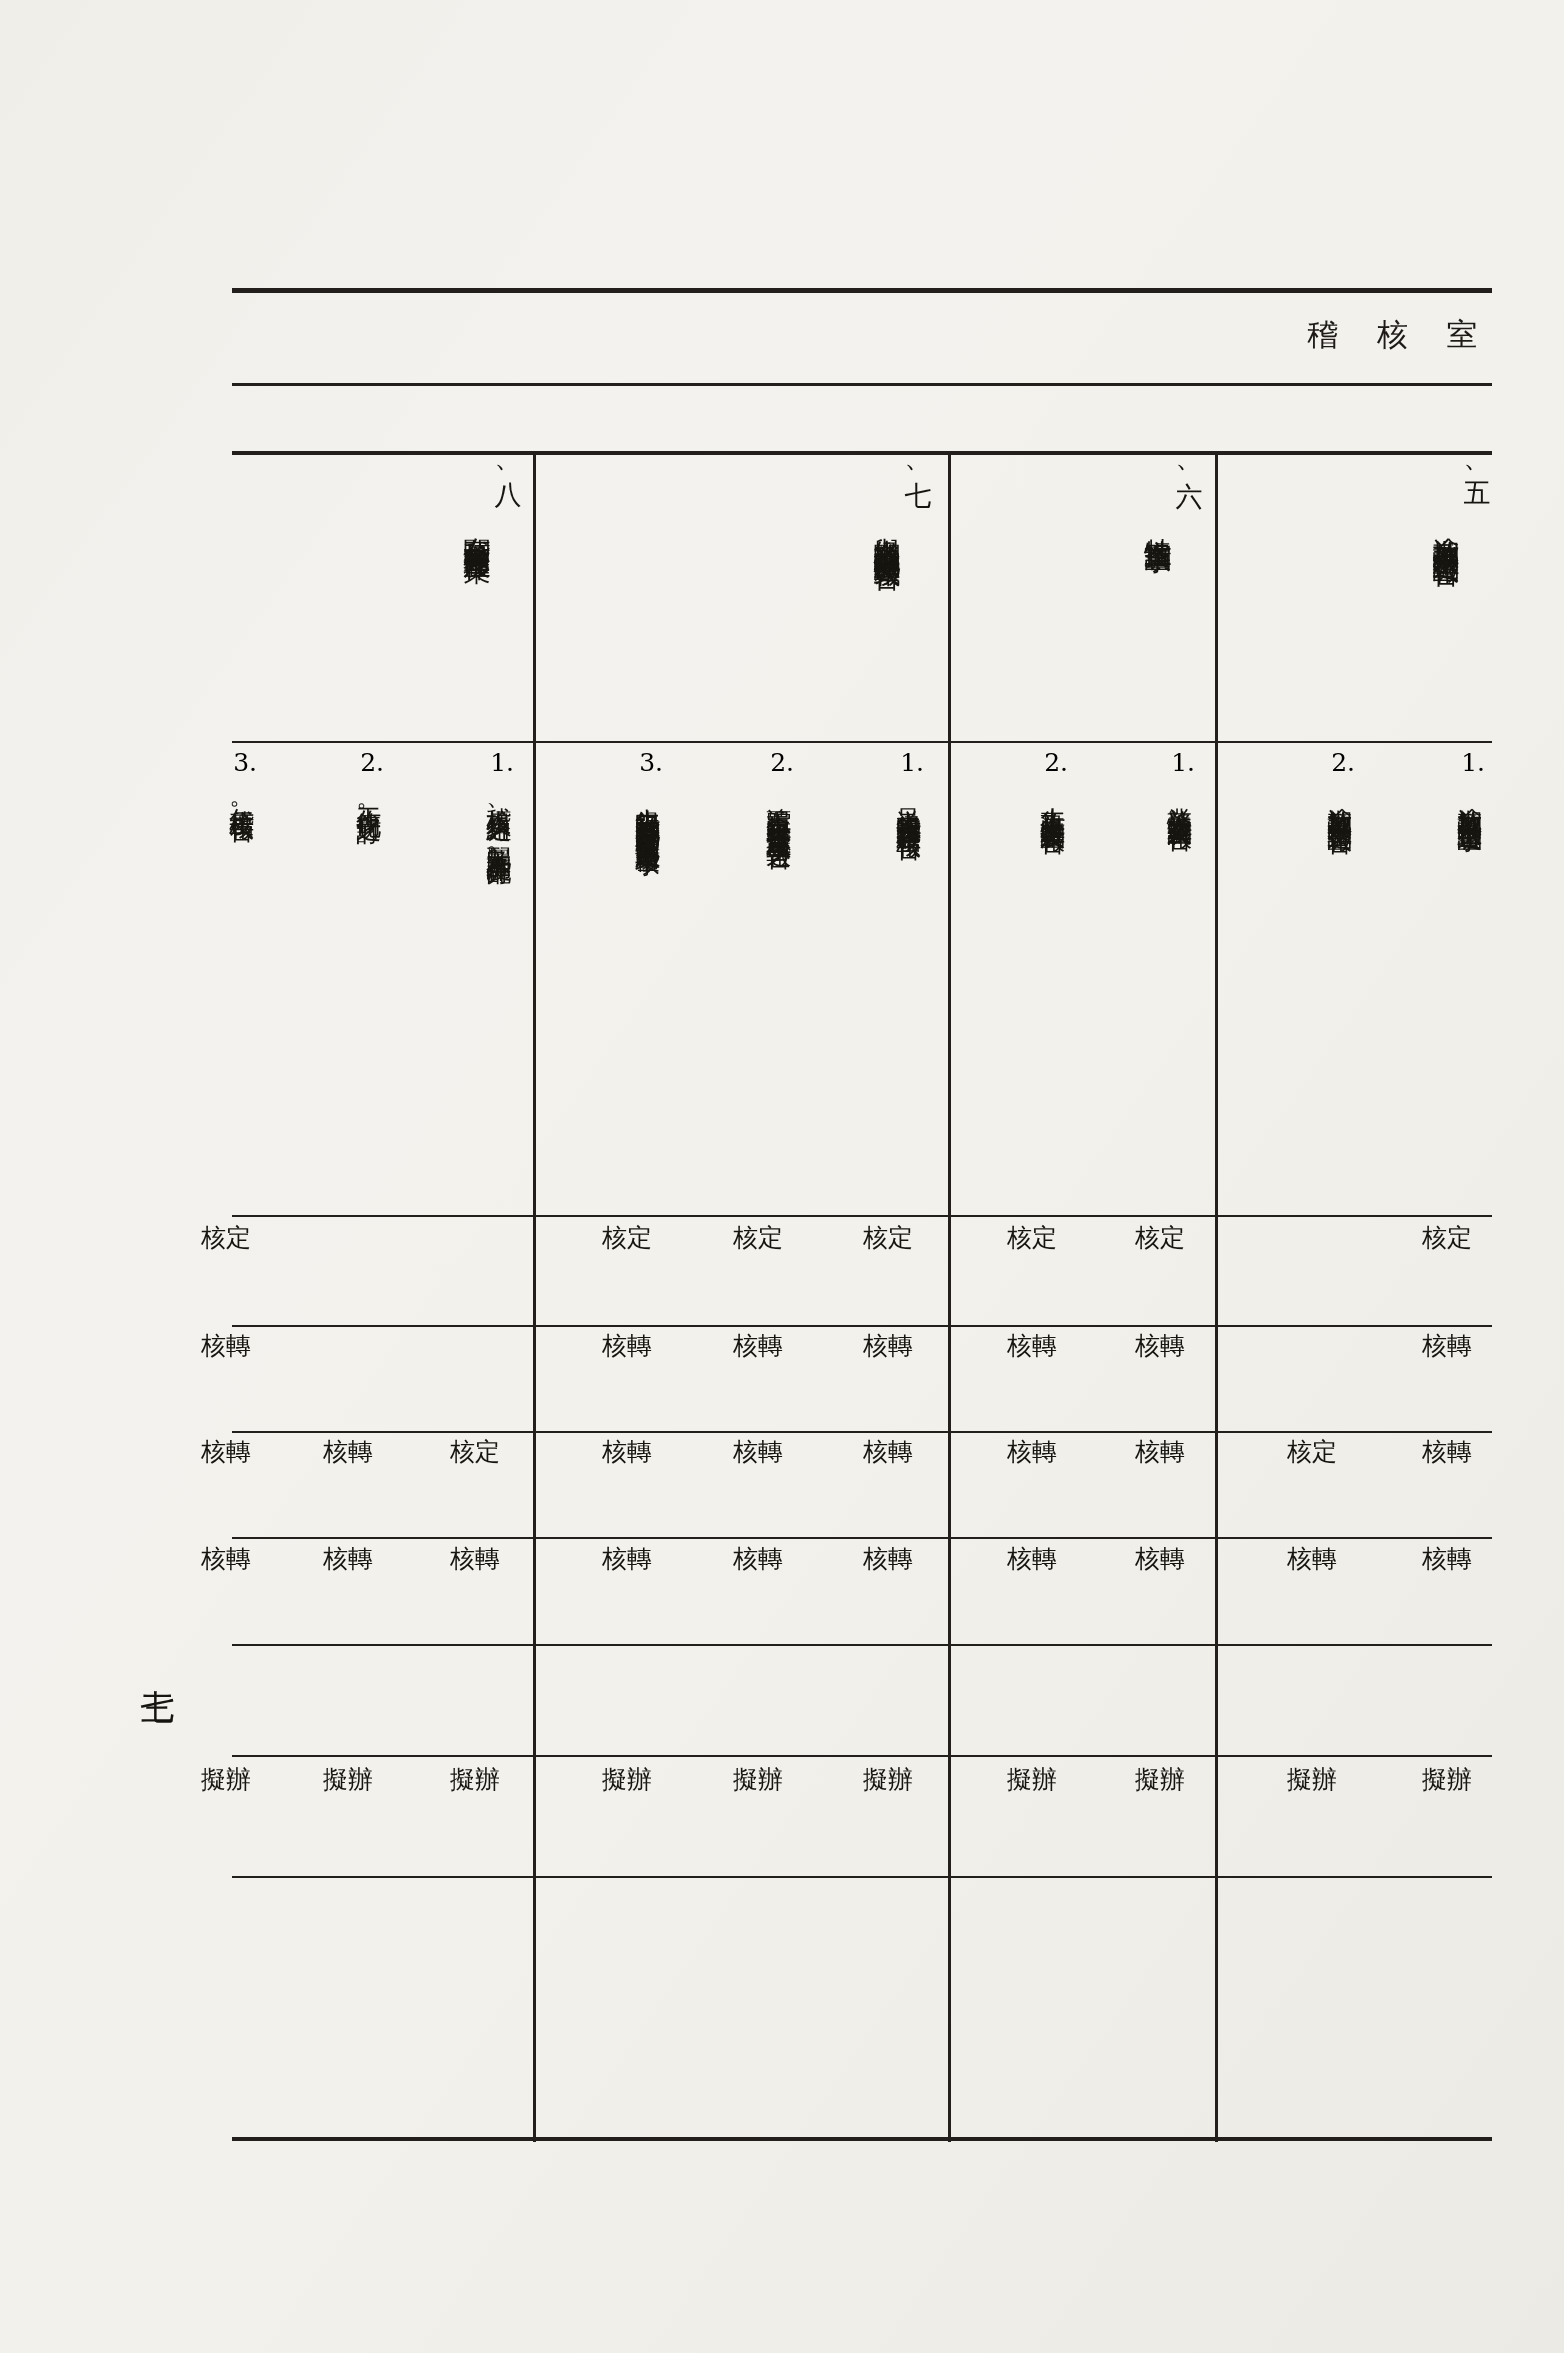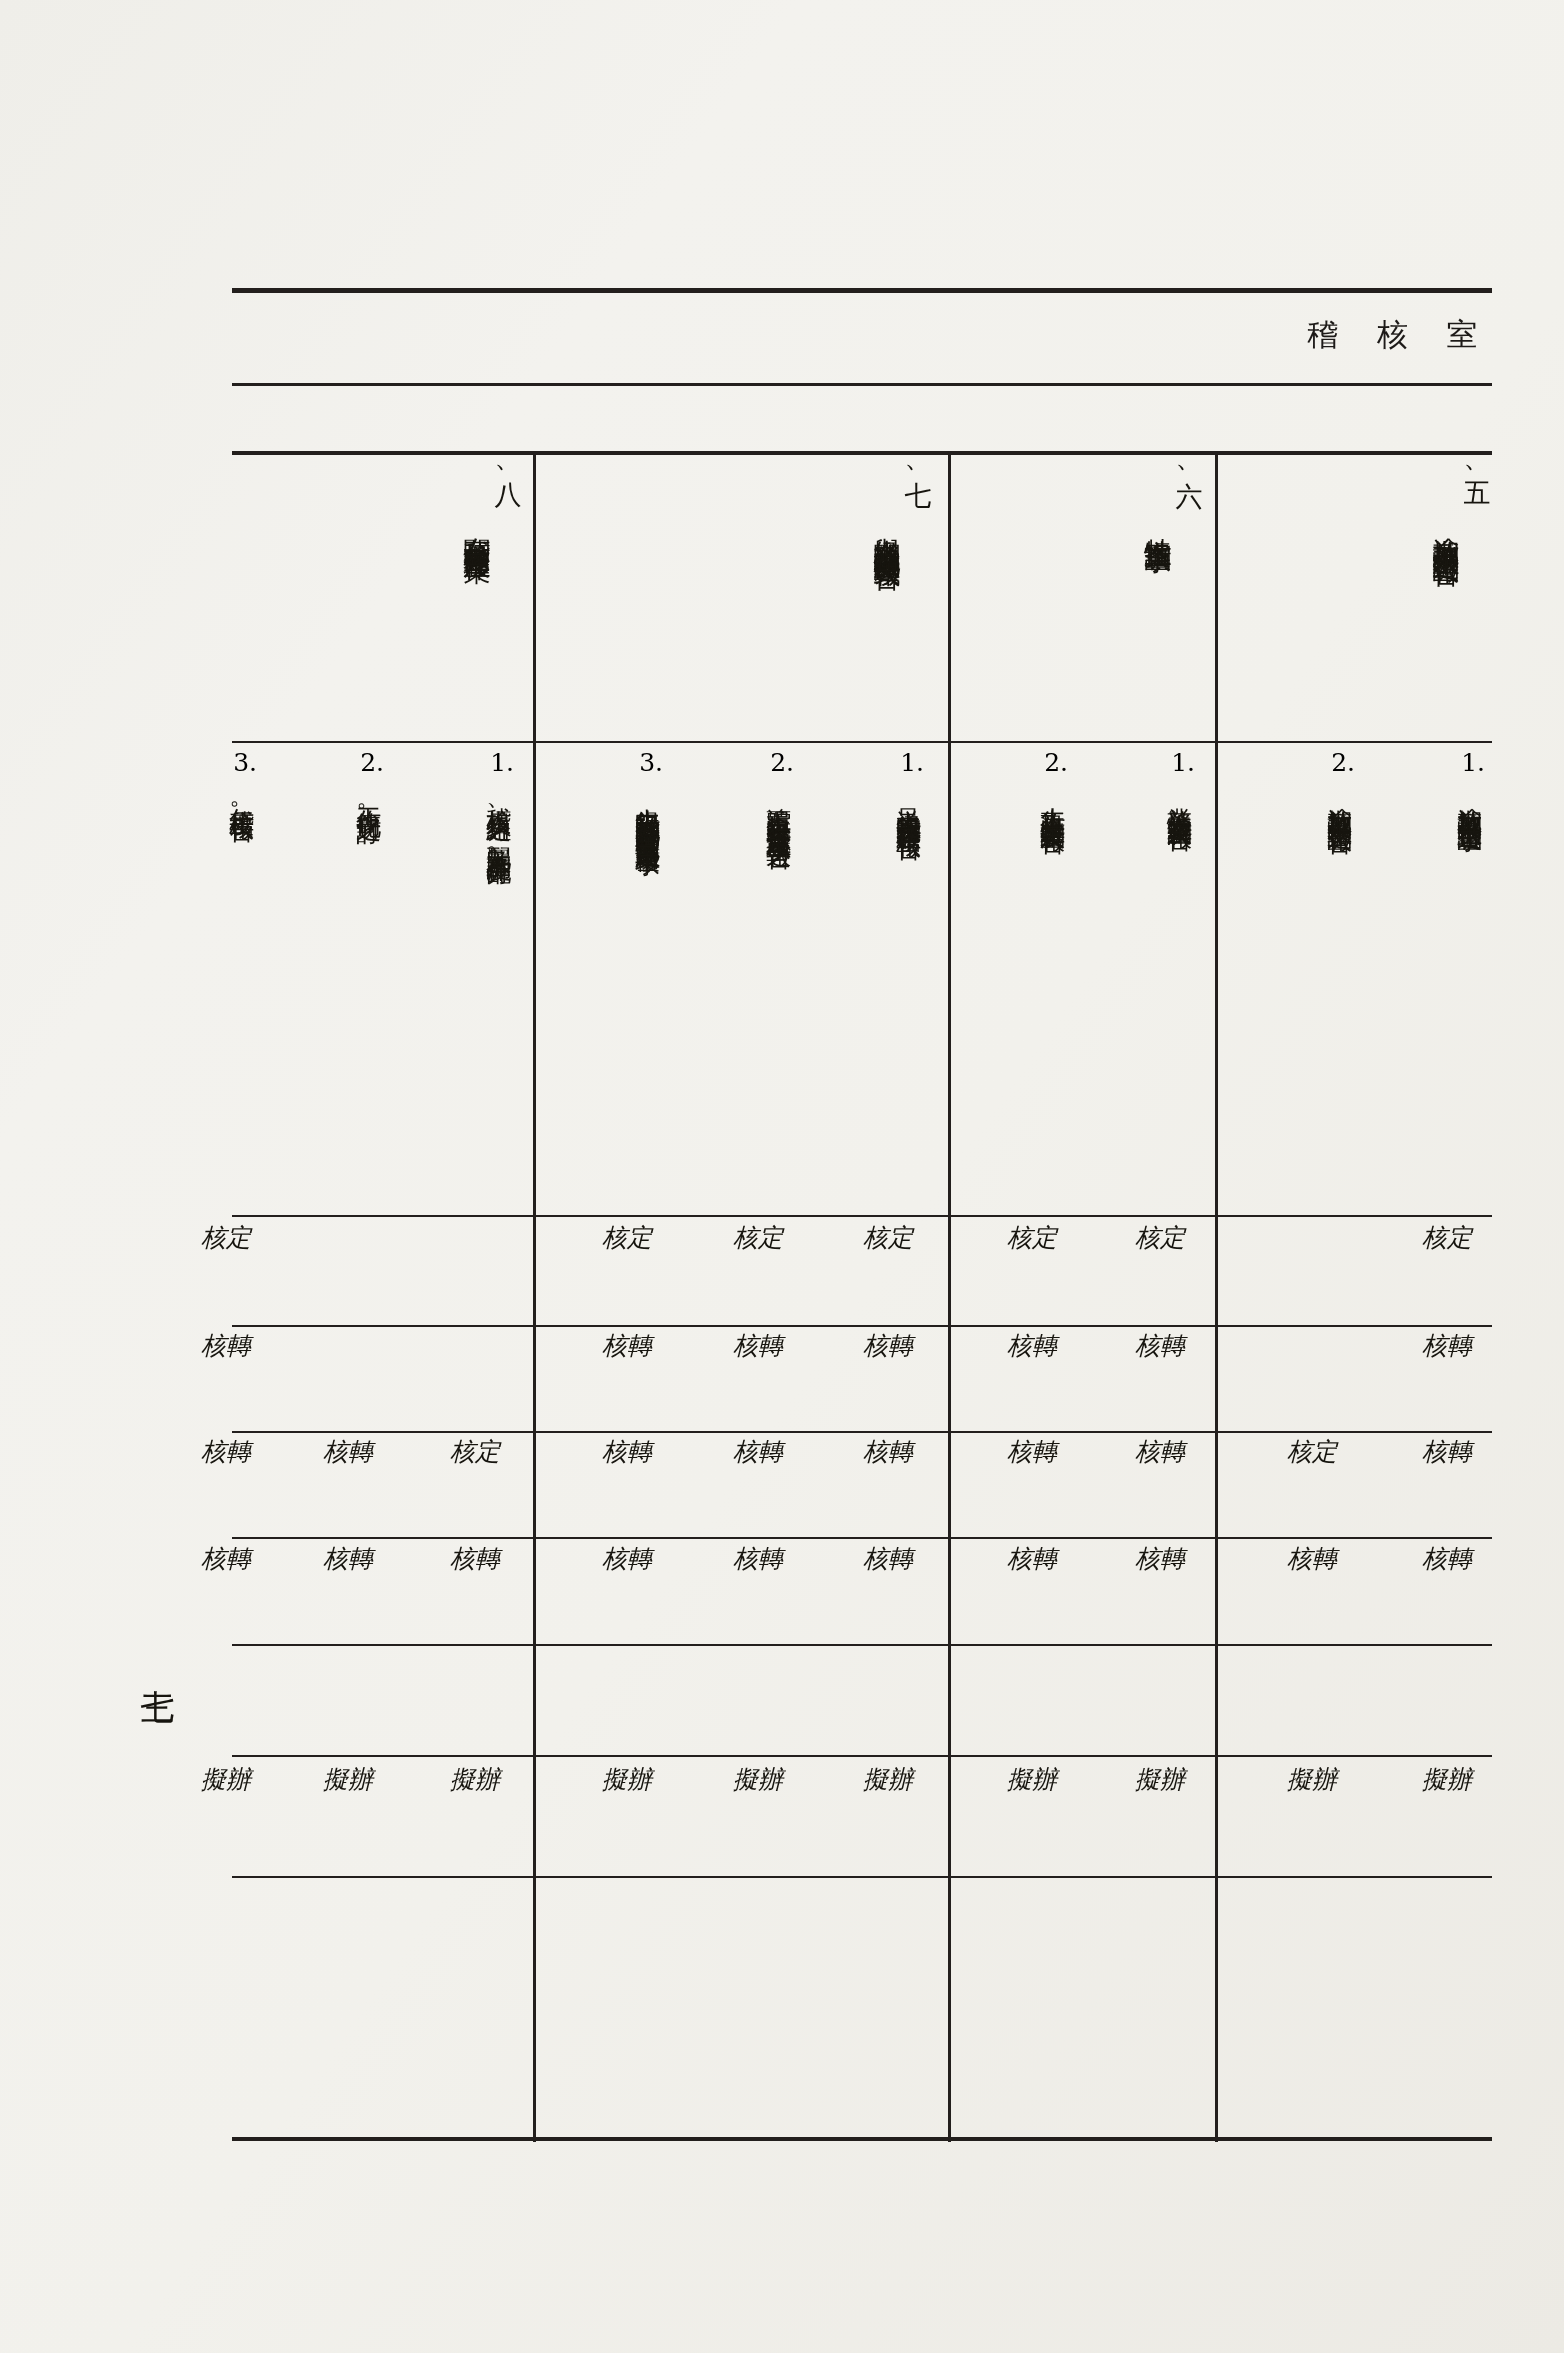--- a/index.html
+++ b/index.html
@@ -125,21 +125,21 @@
 
   
   .act {
     position: absolute;
     font-size: 25px;
     line-height: 1.08;
     text-align: center;
     color: #17150f;
     font-family: "DejaVu Serif", "Liberation Serif", serif;
   }
-  .act span { display: block; font-style: italic; }
+  .act span { display: block; }
 
   
   .folio {
     position: absolute;
     left: 135px; top: 1663px;
     font-size: 34px;
     color: #17150f;
     writing-mode: vertical-rl;
     text-orientation: upright;
     letter-spacing: 5.4px;

